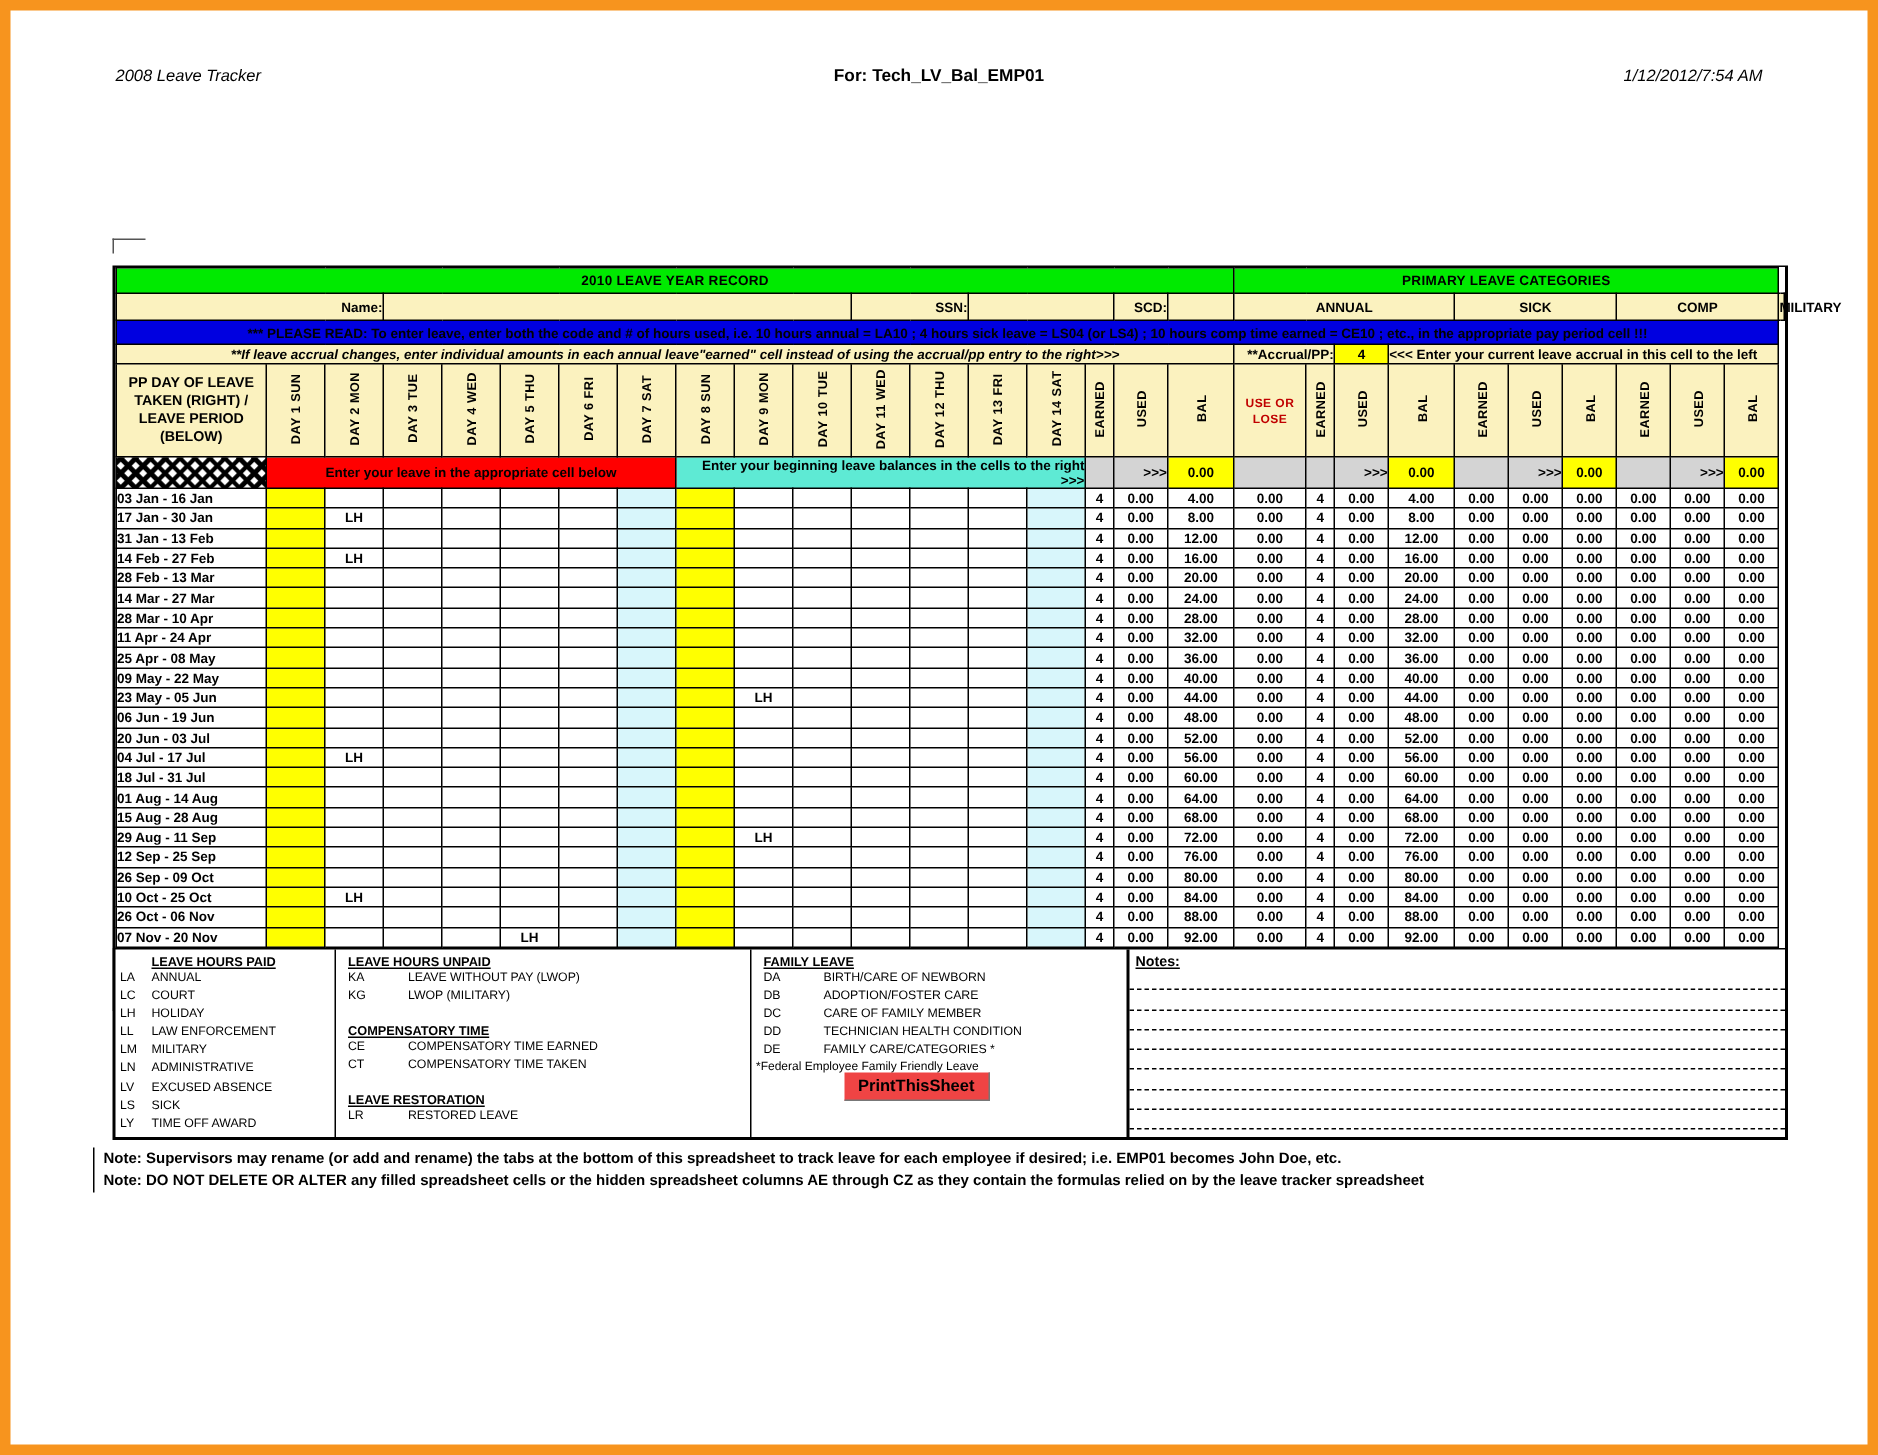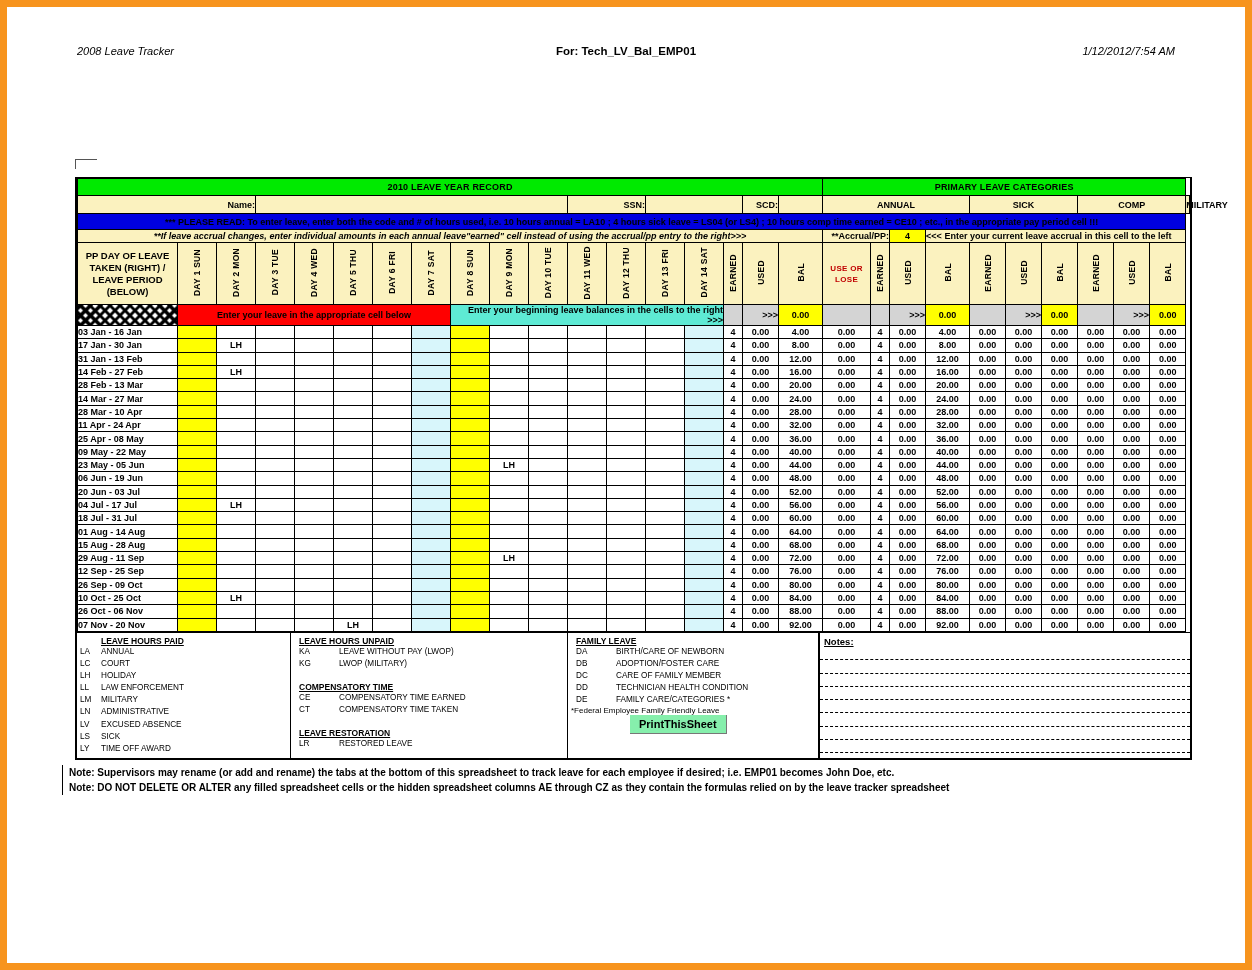--- a/index.html
+++ b/index.html
@@ -103,36 +103,36 @@
   td.used-comp   { text-align:center; font-weight:bold; font-size:8.5px; color:#e000e0; background:#fff;}
   td.used-mil    { text-align:center; font-weight:bold; font-size:8.5px; color:#d4a017; background:#fff;}
   td.uol-val     { text-align:center; font-weight:bold; font-size:8.5px; color:#cc0000; background:#fff;}
 
   
   #legend {
     position:absolute; left:68px; top:625px; width:1117px; height:128px;
     border:2px solid #000; border-top:1px solid #000; display:flex; background:#fff;
   }
   .legcol { position:relative; padding:3px 0 0 0; }
-  .legcol.c1 { width:214px; border-right:1px solid #000;}
+  .legcol.c1 { width:147px; border-right:1px solid #000;}
   .legcol.c2 { width:277px; border-right:1px solid #000;}
   .legcol.c3 { width:252px; border-right:2px solid #000;}
   .legcol.c4 { flex:1; }
   .leghead { font-weight:bold; font-size:8.5px; text-decoration:underline; margin-left:24px; }
   .leghead.ind { margin-left:8px; }
   .legrow { display:flex; font-size:8.2px; line-height:12.1px;align-items:flex-end; }
   .legcode { width:24px; padding-left:3px; }
   .legcode.wide { width:48px; padding-left:8px; }
   .legtext { flex:1; }
   .legspacer { height:12px; }
   .legfoot { font-size:8px; padding-left:3px; font-style:normal; }
   #print-btn {
     position:absolute; left:62px; top:82px;
     padding:3px 9px; font-size:11px; font-weight:bold;
-    background:#86efac; color:#000;
+    background:#ef4444; color:#000;
     border-right:1px solid #777; border-bottom:1px solid #777;
     border-top:none; border-left:none;
     font-family:"Liberation Sans", sans-serif;
   }
   
   #notes-title { font-weight:bold; font-size:9.5px; text-decoration:underline; padding-left:4px; }
   .noteline { border-bottom:1px dashed #000; height:13.3px; }
 
   
   #footnotes {

